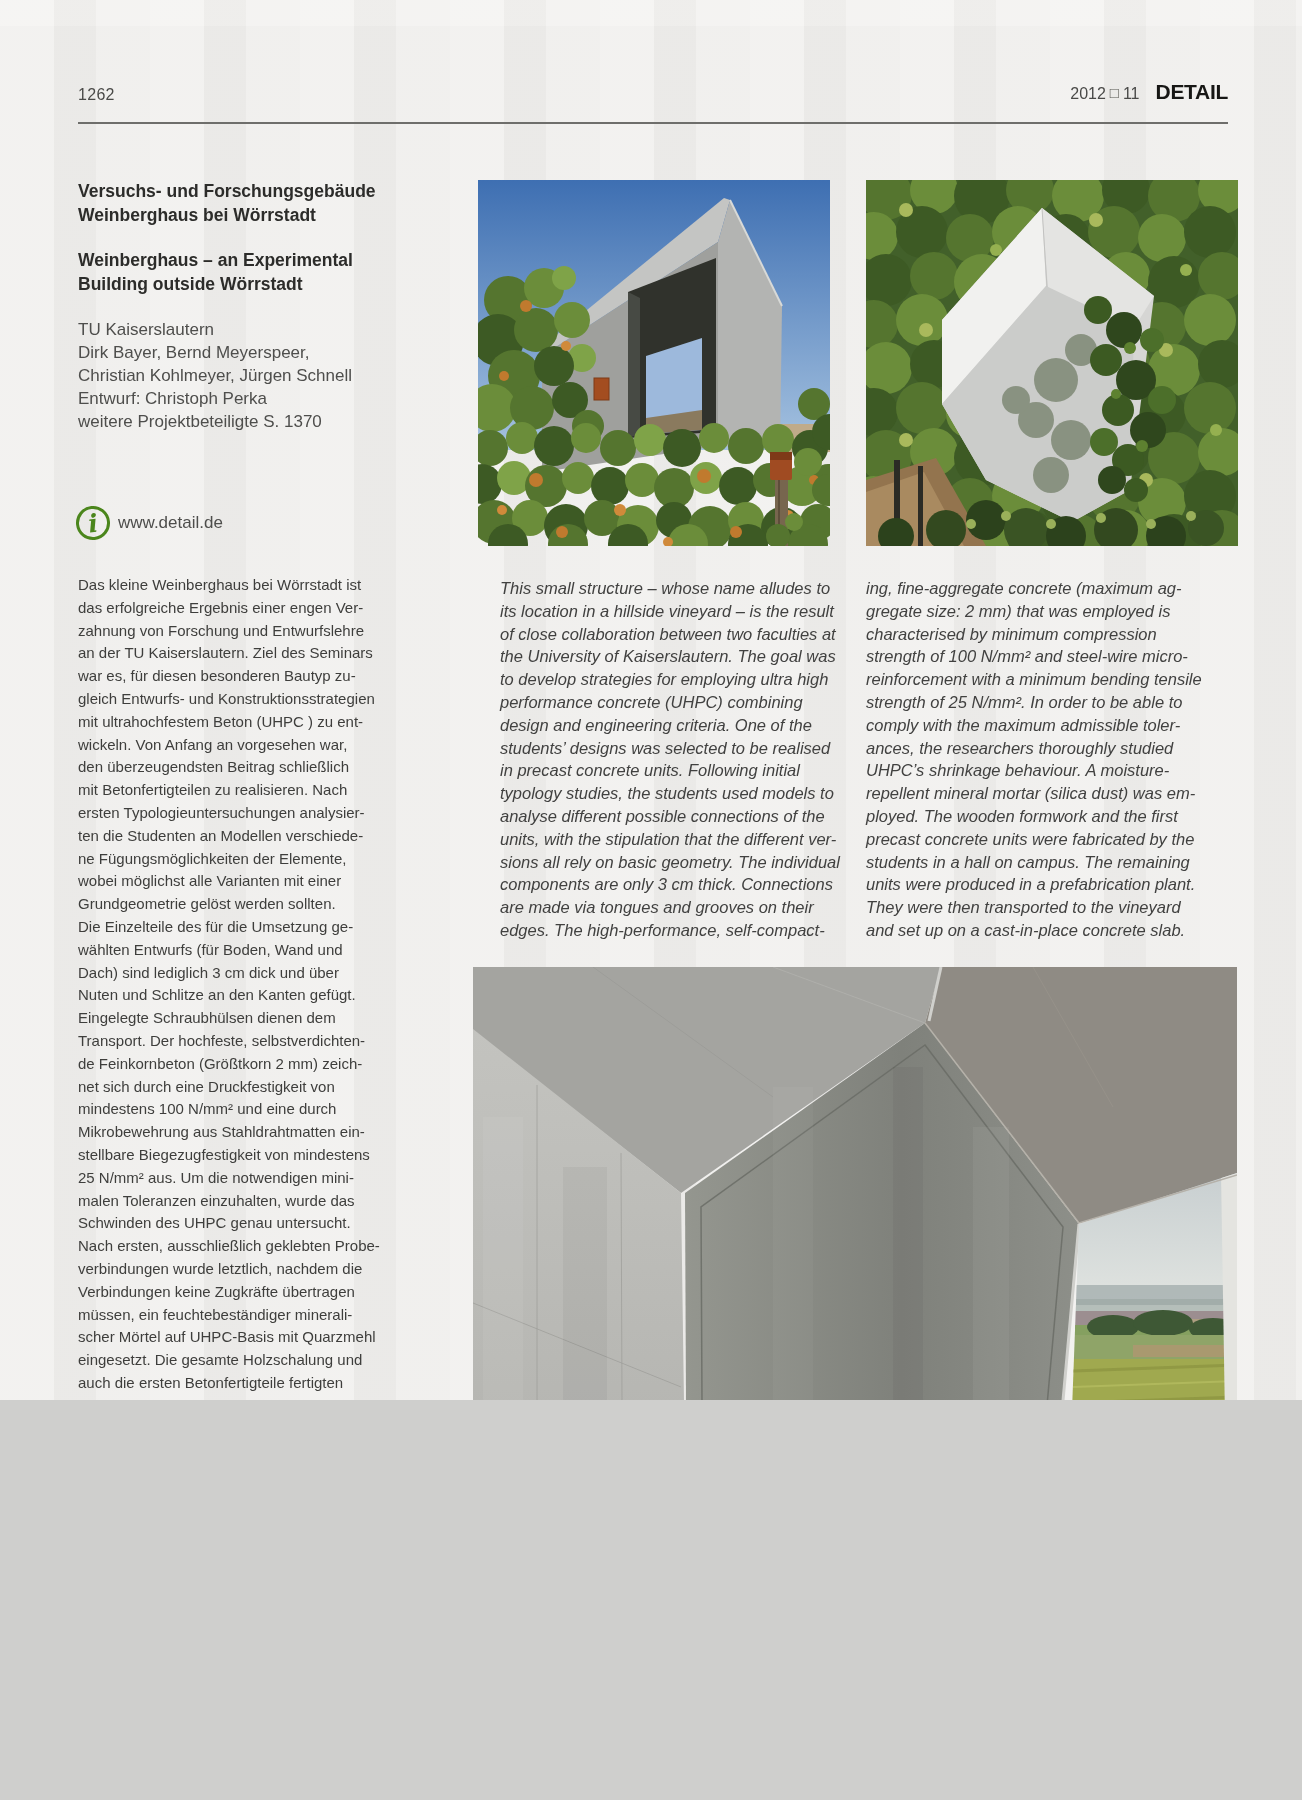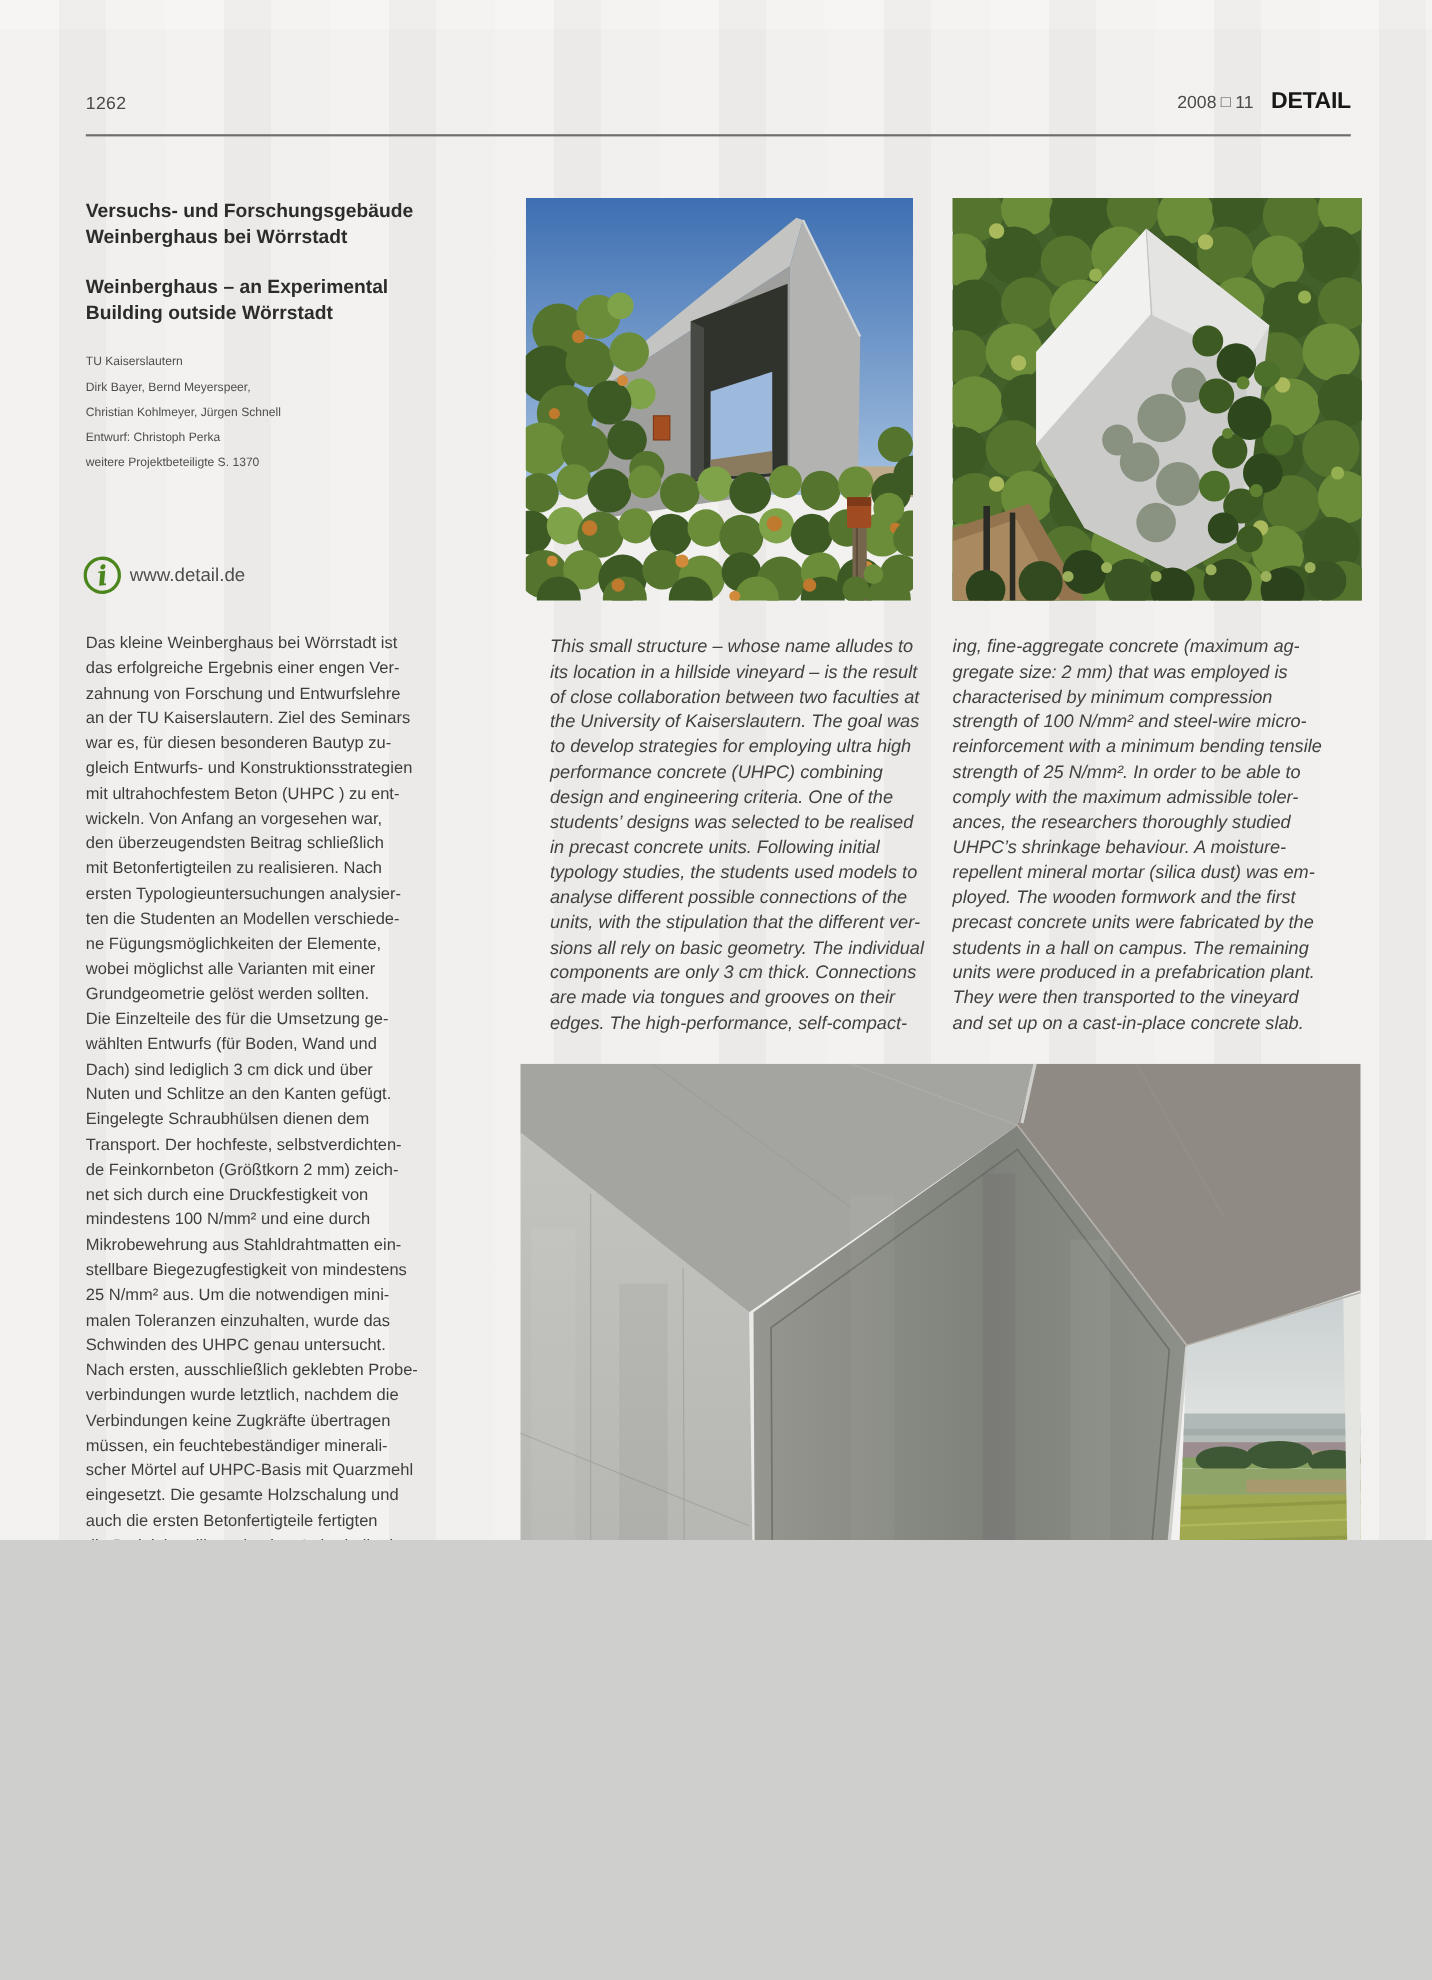--- a/index.html
+++ b/index.html
@@ -16,40 +16,40 @@
   
   .pagenum{left:78px;top:86px;font-size:16px;color:#4a4a48;letter-spacing:.3px;}
   .issue{left:78px;top:80px;width:1150px;text-align:right;color:#4a4a48;font-size:16px;}
   .issue .sq{font-size:15px;position:relative;top:-1px;padding:0 4px;color:#55554f;}
   .issue .logo{font-size:21px;font-weight:bold;color:#18181六px;color:#171715;margin-left:16px;letter-spacing:-.3px;}
   .rule{left:78px;top:122px;width:1150px;height:2px;background:#6e6e6b;}
   
   .lines{white-space:pre-line;}
   .t-de{left:78px;top:180px;width:400px;font-size:17.5px;line-height:23.5px;font-weight:bold;color:#2c2c2a;}
   .t-en{left:78px;top:249px;width:400px;font-size:17.5px;line-height:23.5px;font-weight:bold;color:#2c2c2a;}
-  .credits{left:78px;top:318px;width:400px;font-size:11px;line-height:23px;color:#4e4e4c;}
+  .credits{left:78px;top:318px;width:400px;font-size:17px;line-height:23px;color:#4e4e4c;}
   .infoline{left:76px;top:506px;display:flex;align-items:center;gap:8px;}
   .info-ic{width:34px;height:34px;border:3px solid #4b861c;border-radius:50%;display:flex;align-items:center;justify-content:center;
            font-family:"DejaVu Serif",serif;font-style:italic;font-weight:bold;font-size:25px;color:#4b861c;transform:rotate(-6deg);box-sizing:border-box;}
   .info-url{font-size:17px;color:#4e4e4c;}
   
   .body-de{left:78px;top:574px;width:402px;font-size:15px;line-height:22.8px;color:#3e3e3c;}
   .body-en{top:577px;width:382px;font-size:16.5px;line-height:22.8px;font-style:italic;color:#414140;}
   .en1{left:500px;} .en2{left:866px;}
   
   .ph{display:block;}
   .p1{left:478px;top:180px;} .p2{left:866px;top:180px;} .p3{left:473px;top:967px;}
 </style>
 </head>
 <body>
 
 <div class="page">
 
   <div class="abs pagenum">1262</div>
-  <div class="abs issue"><span>2008</span><span class="sq">□</span><span>11</span><span class="logo">DETAIL</span></div>
+  <div class="abs issue"><span>2012</span><span class="sq">□</span><span>11</span><span class="logo">DETAIL</span></div>
   <div class="abs rule"></div>
 
   <div class="abs t-en lines">Weinberghaus – an Experimental
 Building outside Wörrstadt</div>
   <div class="abs t-de lines">Versuchs- und Forschungsgebäude
 Weinberghaus bei Wörrstadt</div>
   <div class="abs credits lines">TU Kaiserslautern
 Dirk Bayer, Bernd Meyerspeer,
 Christian Kohlmeyer, Jürgen Schnell
 Entwurf: Christoph Perka

